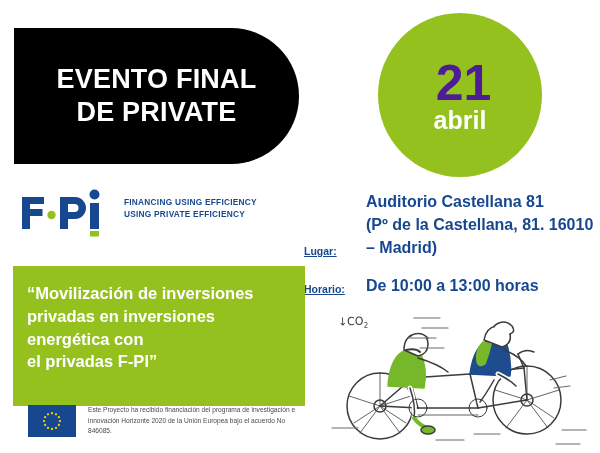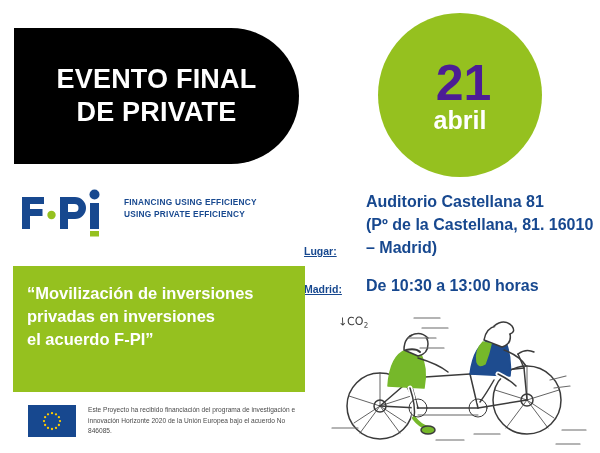--- a/index.html
+++ b/index.html
@@ -46,21 +46,21 @@
   .info{position:absolute;left:304px;top:190px;width:292px;}
   .info-row{display:flex;align-items:flex-end;margin-bottom:14px;}
   .info-label{
     width:62px;flex:none;color:#17488F;font-weight:bold;font-size:10.5px;
     text-decoration:underline;line-height:1.45;
   }
   .info-value{color:#17488F;font-weight:bold;font-size:16px;line-height:1.45;}
 
   
   .quote{
-    position:absolute;left:13px;top:266px;width:292px;height:126px;
+    position:absolute;left:13px;top:266px;width:292px;height:140px;
     background:#95C11F;
     box-sizing:border-box;padding:16px 14px 0 14px;
   }
   .quote-text{
     color:#ffffff;font-weight:bold;font-size:16.5px;line-height:1.38;
   }
 
   
   .illus{position:absolute;left:318px;top:288px;width:282px;height:165px;}
   .co2{
@@ -118,30 +118,31 @@
 
   <div class="info">
     <div class="info-row">
       <div class="info-label">Lugar:</div>
       <div class="info-value">
         <div>Auditorio Castellana 81</div>
         <div>(Pº de la Castellana, 81. 16010 – Madrid)</div>
       </div>
     </div>
     <div class="info-row">
-      <div class="info-label">Madrid:</div>
-      <div class="info-value">De 10:30 a 13:00 horas</div>
+      <div class="info-label">Horario:</div>
+      <div class="info-value">De 10:00 a 13:00 horas</div>
     </div>
   </div>
 
   <div class="quote">
     <div class="quote-text">
       <div>“Movilización de inversiones</div>
       <div>privadas en inversiones</div>
-      <div>el acuerdo F-PI”</div>
+      <div>energética con</div>
+      <div>el privadas F-PI”</div>
     </div>
   </div>
 
   <div class="illus">
     <svg viewBox="0 0 282 165" width="282" height="165">
       <g fill="none" stroke="#3b3b3b" stroke-width="1.5" stroke-linecap="round" stroke-linejoin="round">
 
         <circle cx="62" cy="118" r="33"></circle>
         <circle cx="62" cy="118" r="6"></circle>
         <g stroke-width="0.8">

